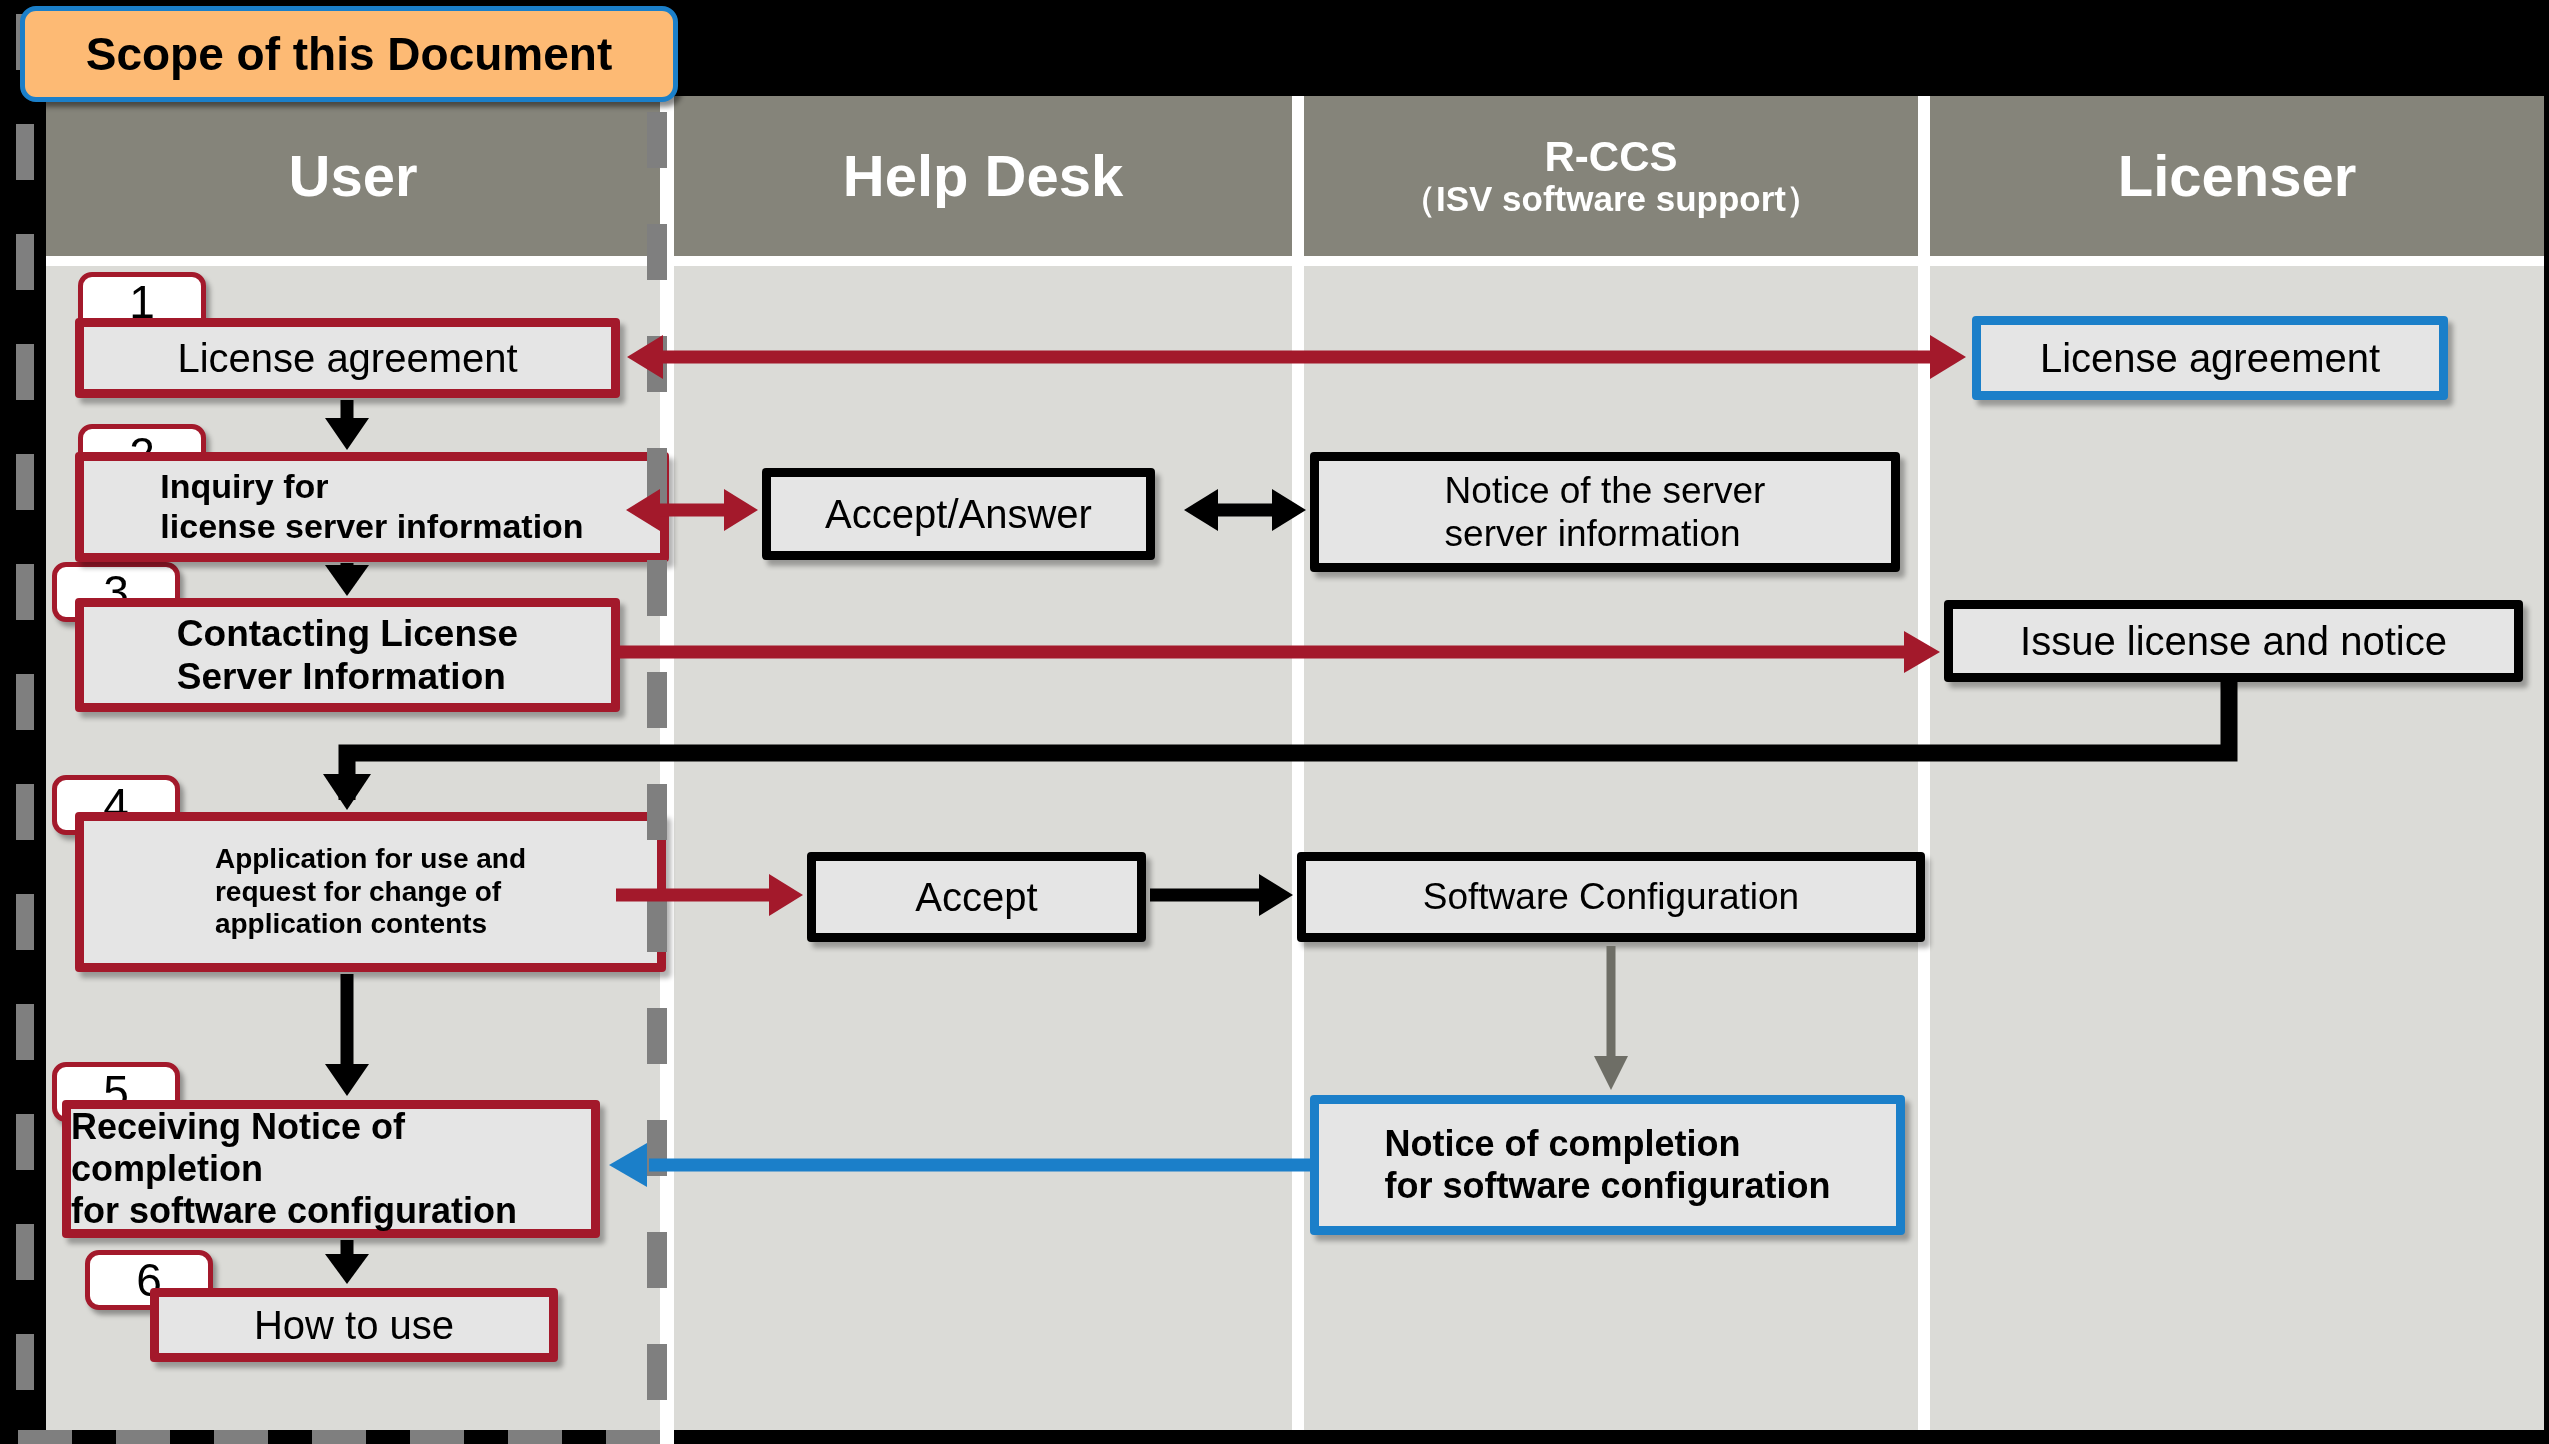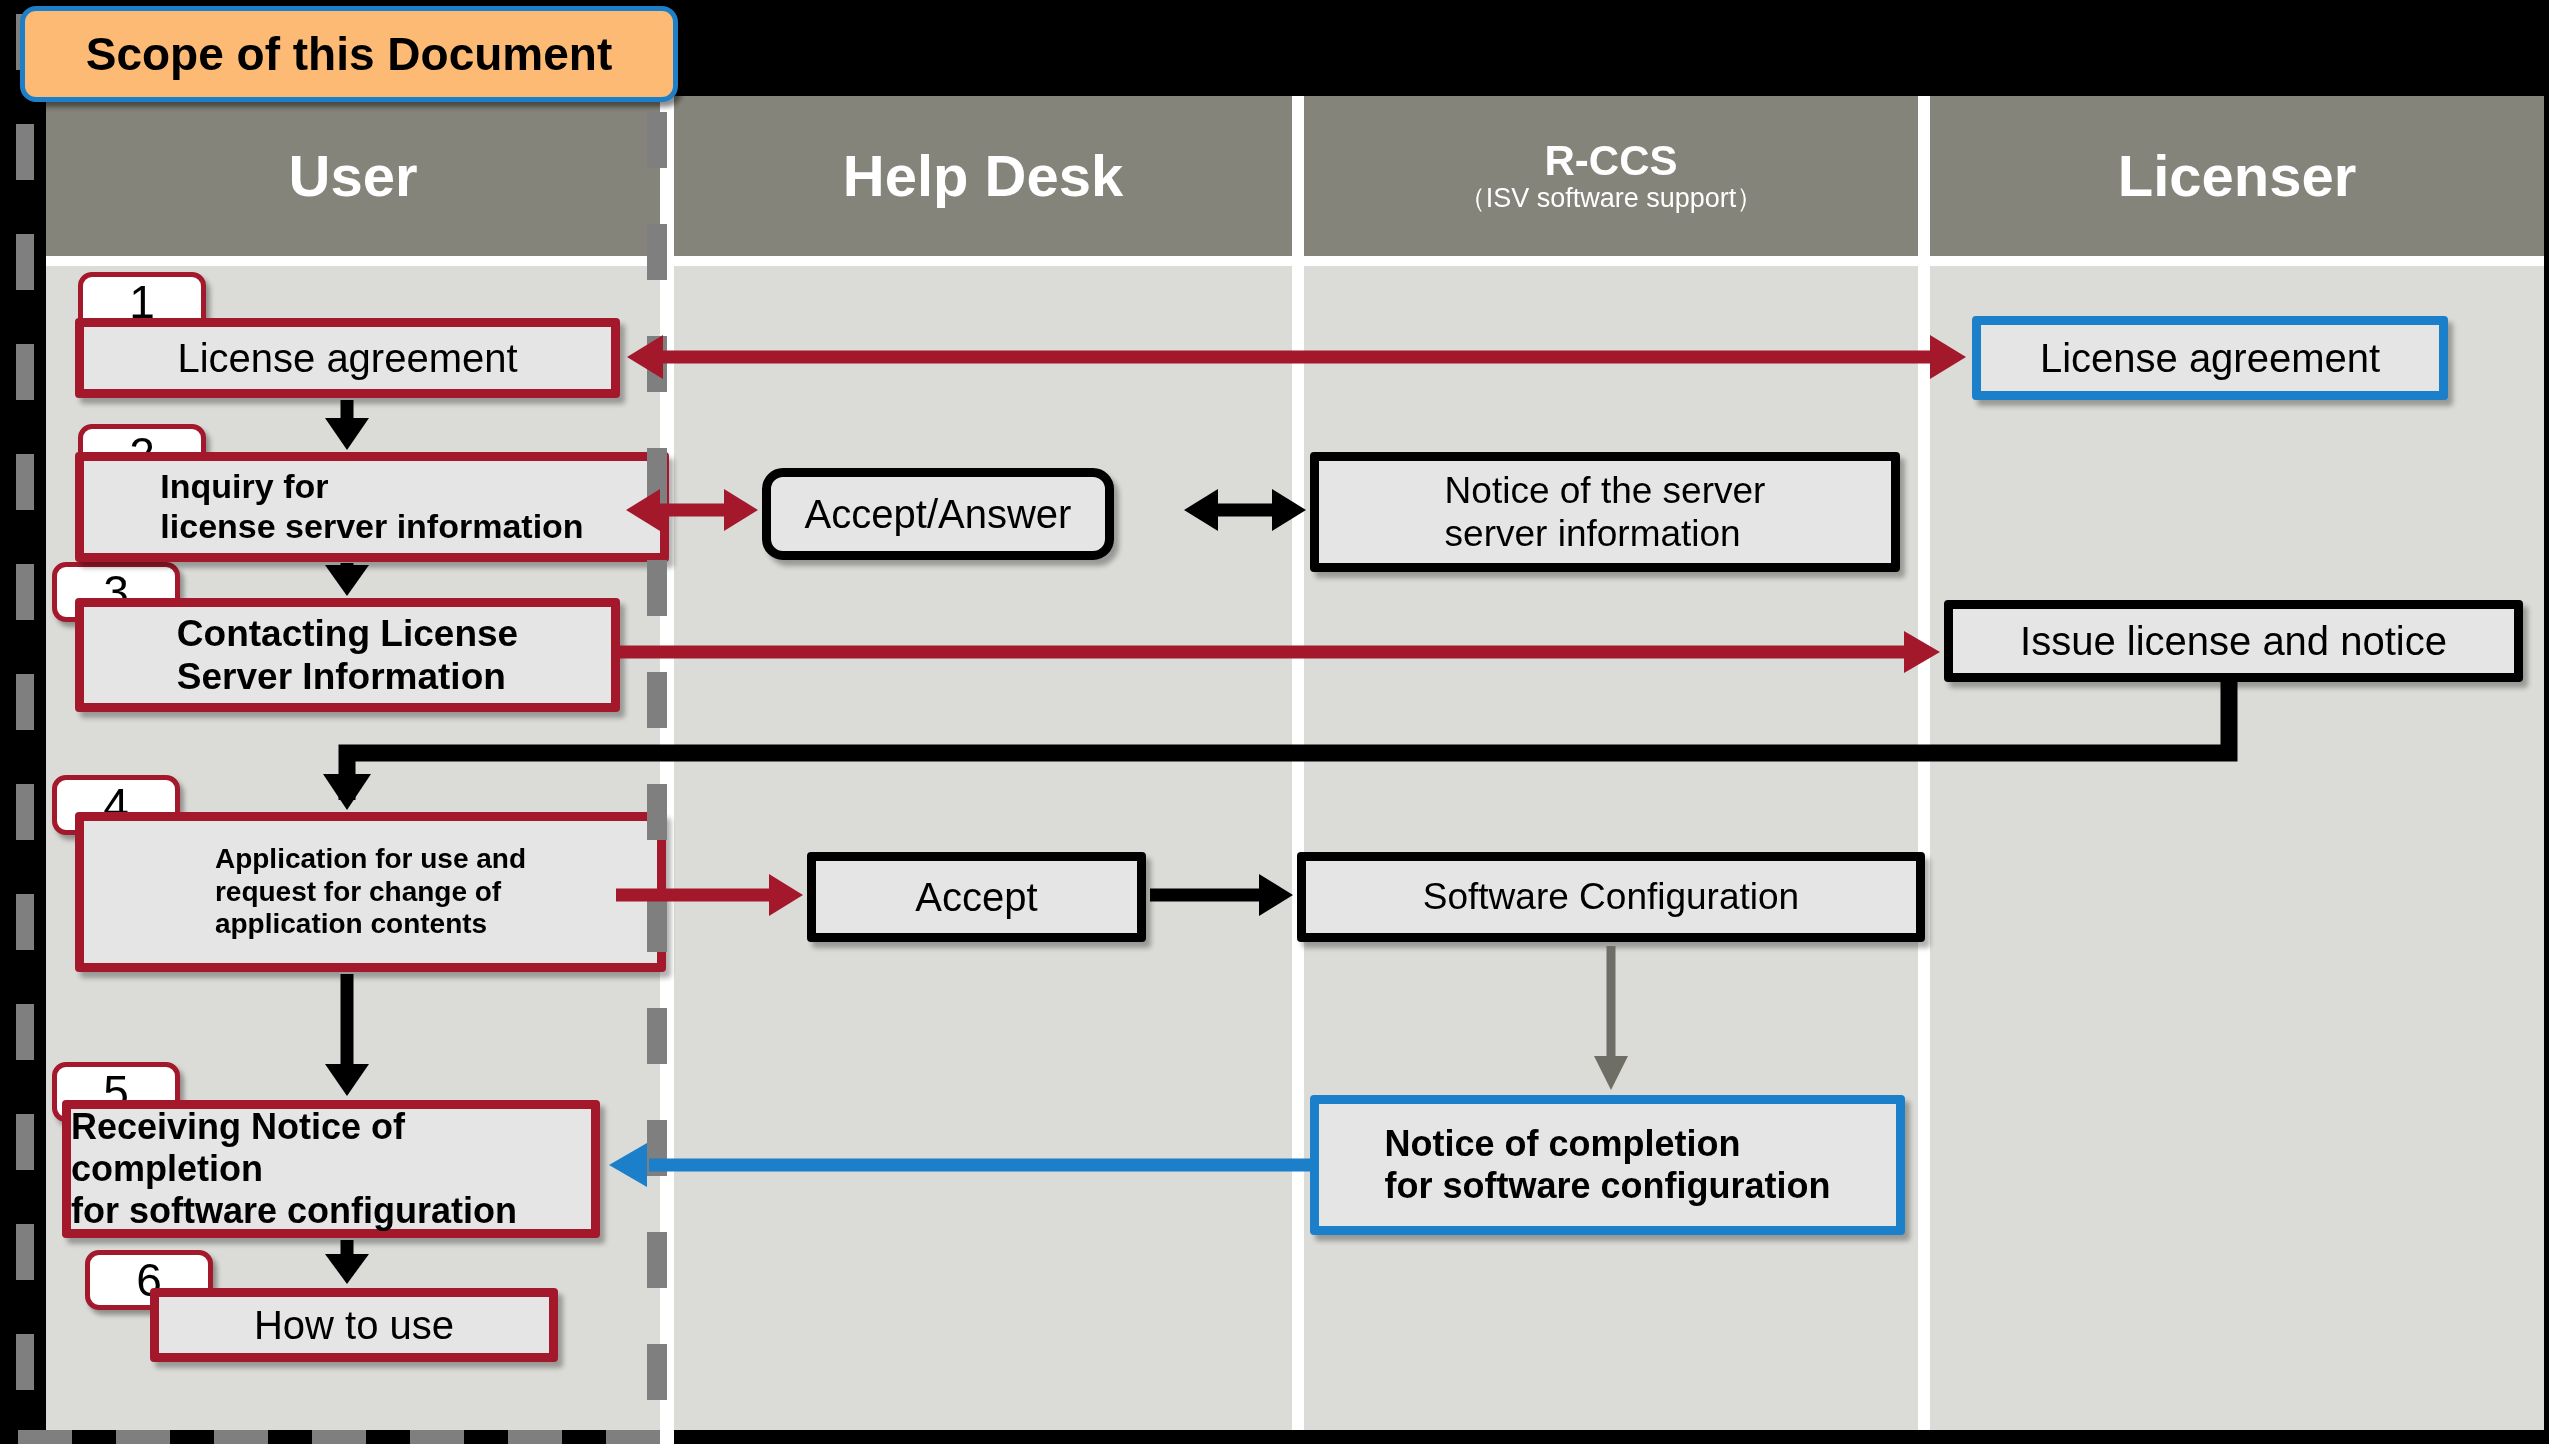--- a/index.html
+++ b/index.html
@@ -14,21 +14,21 @@
   .lane-header{
     position:absolute;top:96px;height:160px;
     background:var(--header-gray,#85847A);
     color:#fff;font-weight:bold;
     display:flex;flex-direction:column;align-items:center;justify-content:center;
     text-align:center;line-height:1.1;
     z-index:1;
   }
   .lane-title{font-size:58px;}
   .lane-header.two-line .lane-title{font-size:42px;}
-  .lane-sub{font-size:27px;font-weight:normal;}
+  .lane-sub{font-size:35px;font-weight:bold;}
   .lane-body{
     position:absolute;top:266px;height:1164px;
     background:var(--lane-gray,#DBDBD7);
     z-index:1;
   }
   .gap{position:absolute;background:#fff;z-index:1;}
   
   .title-box{
     position:absolute;left:20px;top:6px;width:648px;height:86px;
     background:#fdba74;border:5px solid var(--accent-blue,#1B7FC9);border-radius:16px;
@@ -103,21 +103,21 @@
 license server information</div>
   <div class="pbox red-border bold" style="left:75px;top:598px;width:545px;height:114px;font-size:37px;">Contacting License
 Server Information</div>
   <div class="pbox red-border bold" style="left:75px;top:812px;width:591px;height:160px;font-size:28px;">Application for use and
 request for change of
 application contents</div>
   <div class="pbox red-border bold" style="left:62px;top:1100px;width:538px;height:138px;font-size:36px;">Receiving Notice of completion
 for software configuration</div>
   <div class="pbox red-border" style="left:150px;top:1288px;width:408px;height:74px;font-size:40px;">How to use</div>
 
-  <div class="pbox black-border" style="left:762px;top:468px;width:352px;height:92px;font-size:40px;border-radius:21px;">Accept/Answer</div>
+  <div class="pbox black-border" style="left:762px;top:468px;width:393px;height:92px;font-size:40px;">Accept/Answer</div>
   <div class="pbox black-border" style="left:807px;top:852px;width:339px;height:90px;font-size:40px;">Accept</div>
 
   <div class="pbox black-border" style="left:1310px;top:452px;width:590px;height:120px;font-size:37px;">Notice of the server
 server information</div>
   <div class="pbox black-border" style="left:1297px;top:852px;width:628px;height:90px;font-size:37px;">Software Configuration</div>
   <div class="pbox blue-border bold" style="left:1310px;top:1095px;width:595px;height:140px;font-size:36px;">Notice of completion
 for software configuration</div>
 
   <div class="pbox blue-border" style="left:1972px;top:316px;width:476px;height:84px;font-size:40px;">License agreement</div>
   <div class="pbox black-border" style="left:1944px;top:600px;width:579px;height:82px;font-size:40px;">Issue license and notice</div>

